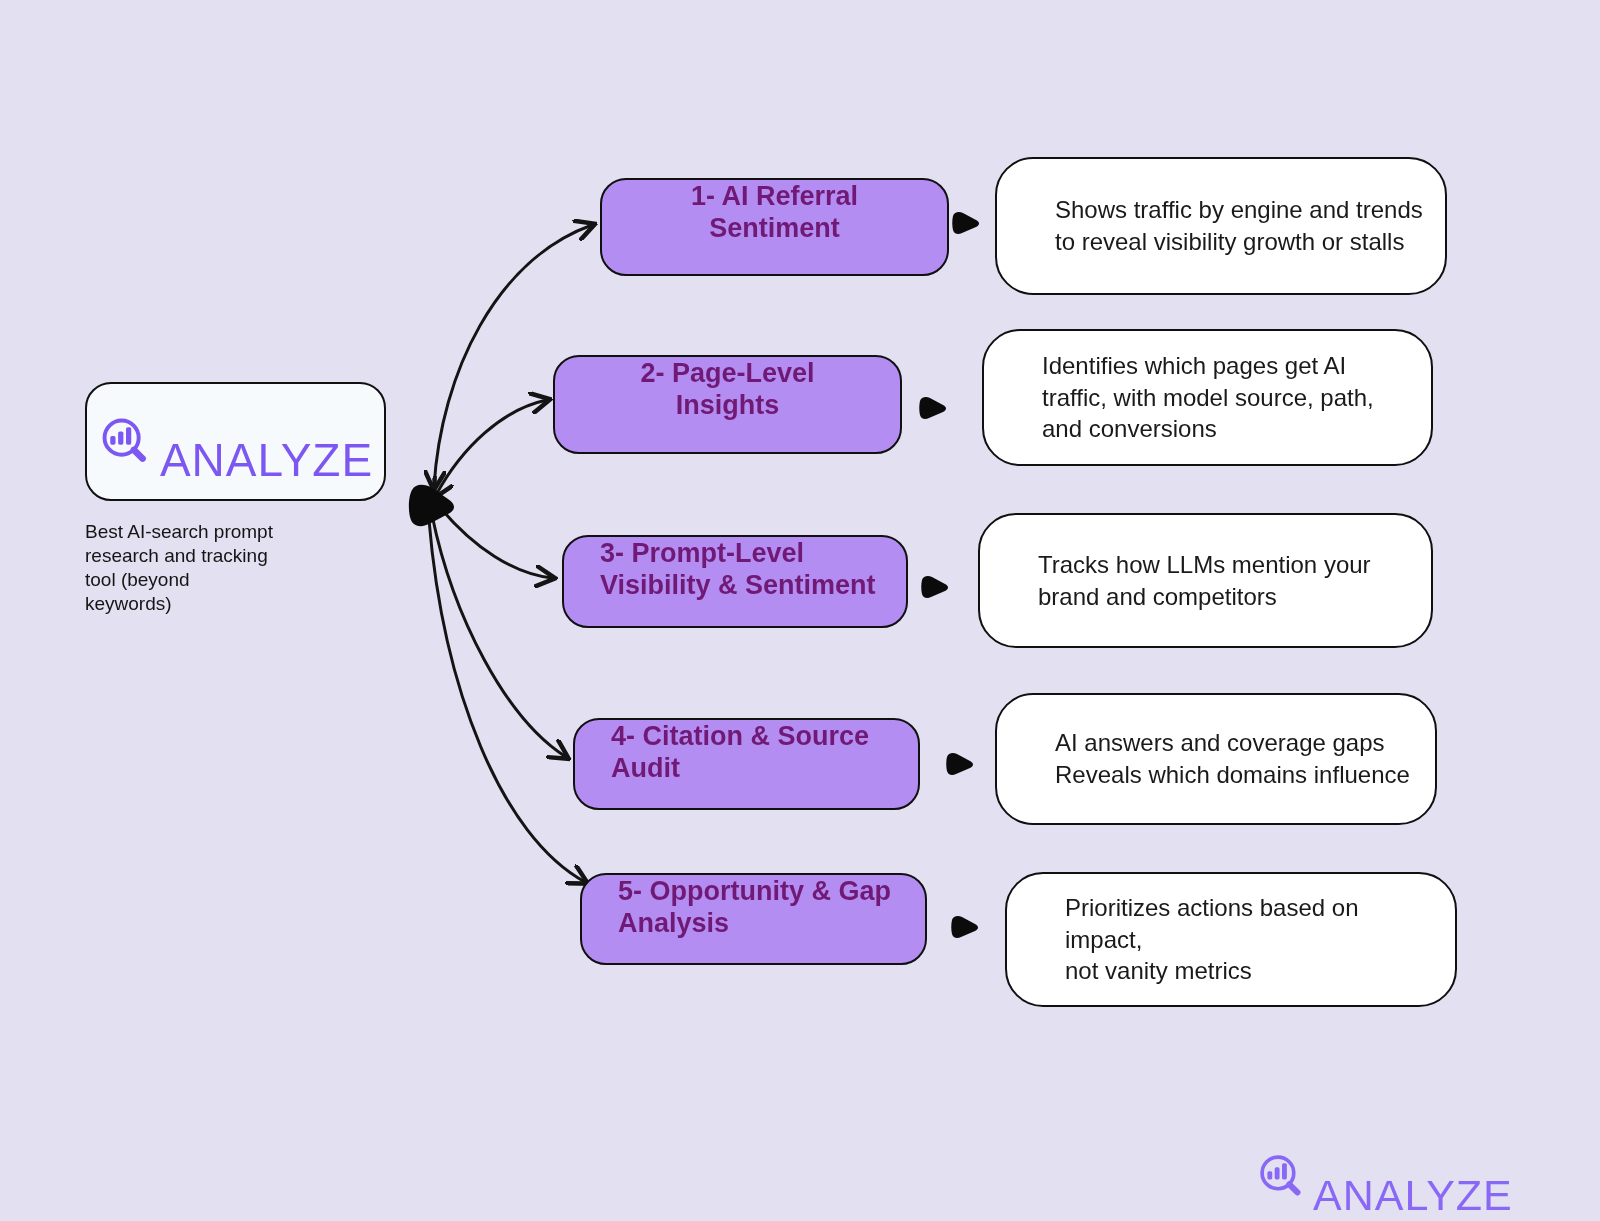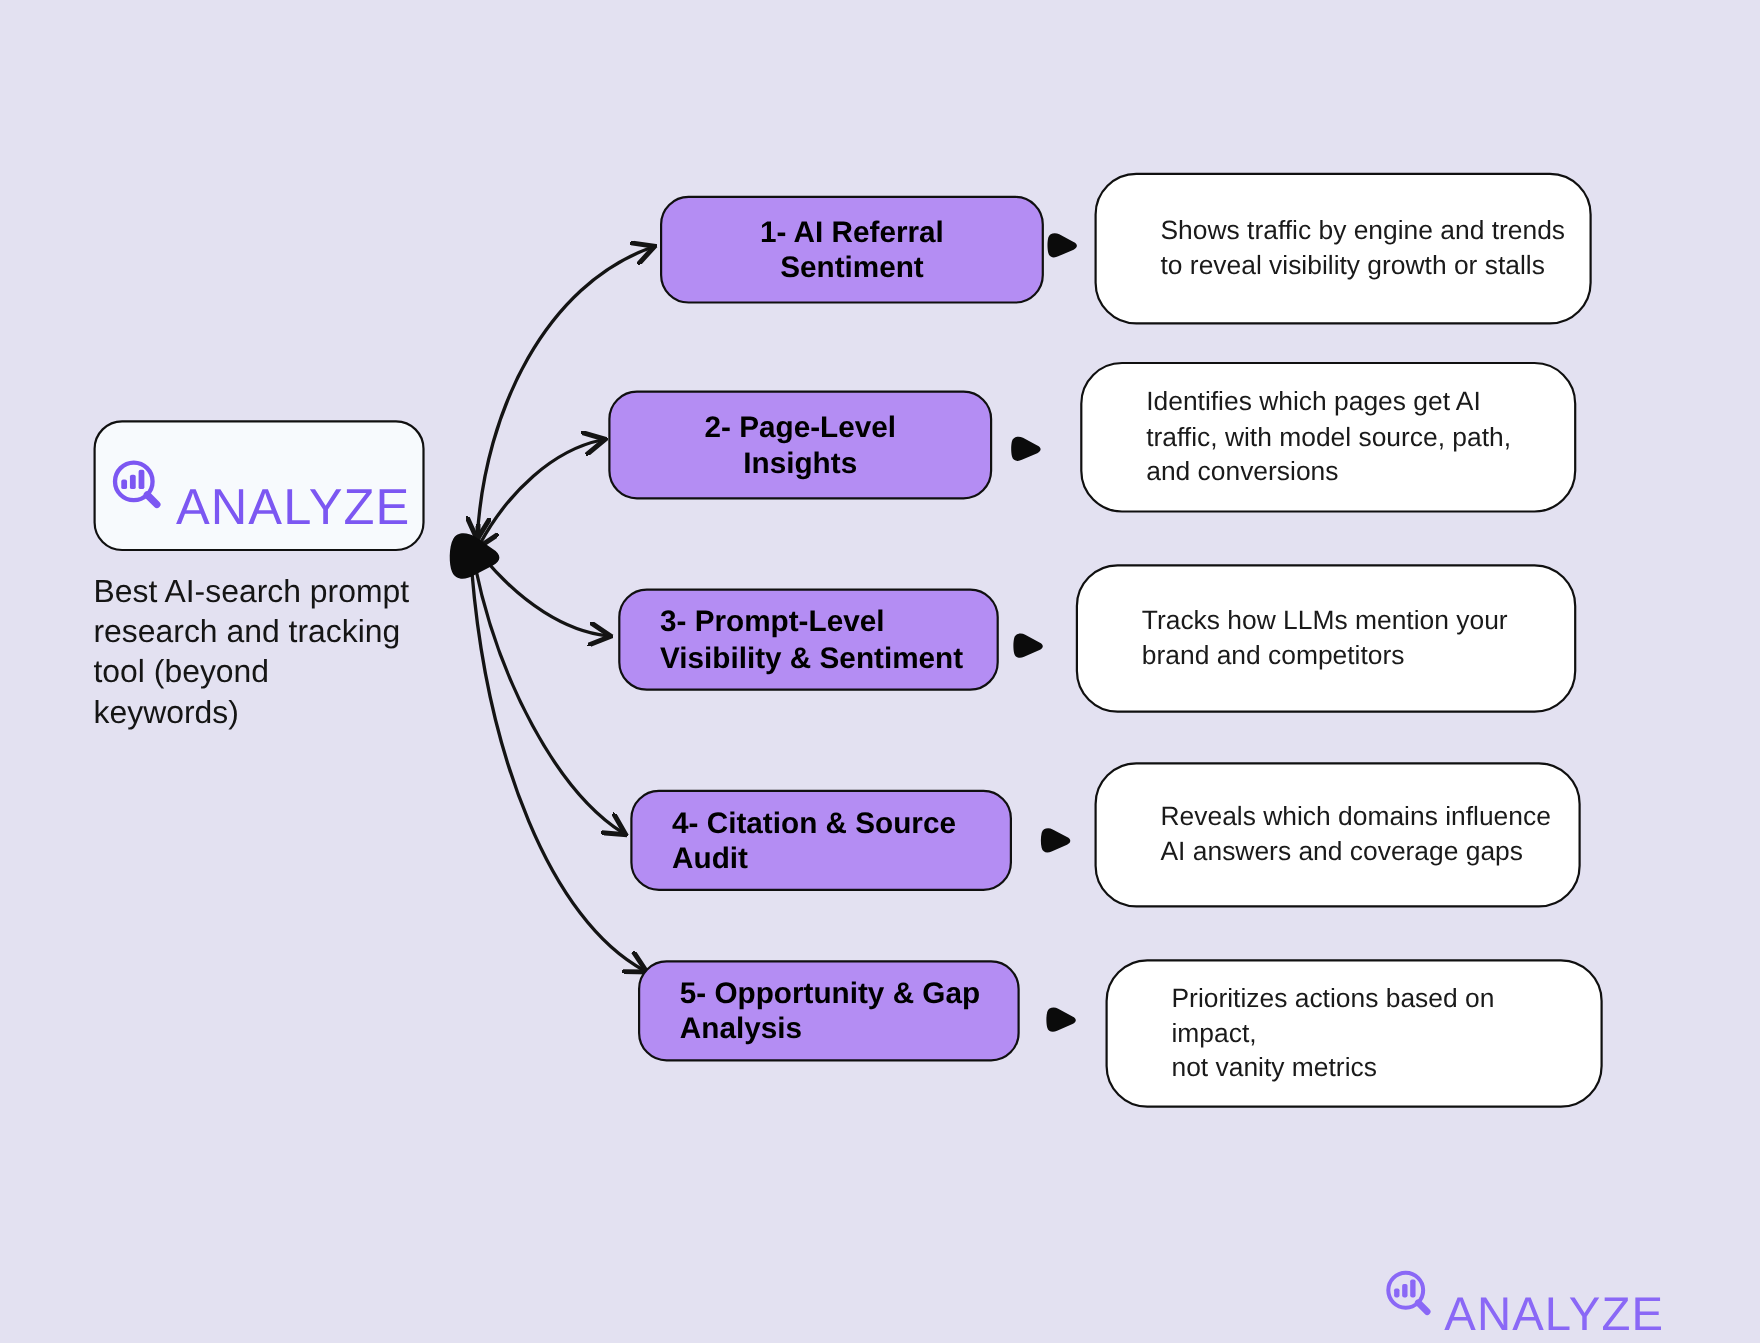--- a/index.html
+++ b/index.html
@@ -19,28 +19,28 @@
   }
   .brand-row{display:flex;align-items:center;gap:6px;}
   .brand-name{
     font-size:46px;font-weight:500;letter-spacing:1px;color:#7C57F2;margin-top:37px;
   }
   .brand-icon{width:56px;height:56px;flex:0 0 auto;}
 
   
   .tagline{
     position:absolute;left:85px;top:520px;width:340px;
-    font-size:29px;line-height:1.26;color:#151515;
+    font-size:19px;line-height:1.26;color:#151515;
   }
 
   
   .pbox{
     position:absolute;background:#B48DF3;border:2.5px solid #101010;border-radius:26px;
-    display:flex;flex-direction:column;justify-content:center;
-    font-size:27px;font-weight:700;line-height:1.2;color:#000000;
+    display:flex;flex-direction:column;
+    font-size:27px;font-weight:700;line-height:1.2;color:#701a75;
   }
   .pbox.center{align-items:center;text-align:center;}
   .pbox.left{align-items:flex-start;text-align:left;padding-left:36px;box-sizing:border-box;}
   .pbox-1{left:600px;top:178px;width:345px;height:94px;}
   .pbox-2{left:553px;top:355px;width:345px;height:95px;}
   .pbox-3{left:562px;top:535px;width:346px;height:93px;}
   .pbox-4{left:573px;top:718px;width:347px;height:92px;}
   .pbox-5{left:580px;top:873px;width:347px;height:92px;}
 
   
@@ -140,22 +140,22 @@
     <div>Identifies which pages get AI</div>
     <div>traffic, with model source, path,</div>
     <div>and conversions</div>
   </div>
   <div class="wbox wbox-3">
     <div>Tracks how LLMs mention your</div>
     <div>brand and competitors</div>
     <div></div>
   </div>
   <div class="wbox wbox-4">
+    <div>AI answers and coverage gaps</div>
     <div>Reveals which domains influence</div>
-    <div>AI answers and coverage gaps</div>
     <div></div>
   </div>
   <div class="wbox wbox-5">
     <div>Prioritizes actions based on impact,</div>
     <div>not vanity metrics</div>
     <div></div>
   </div>
 
   <div class="footer-brand">
     <svg class="brand-icon" viewBox="0 0 64 64">

